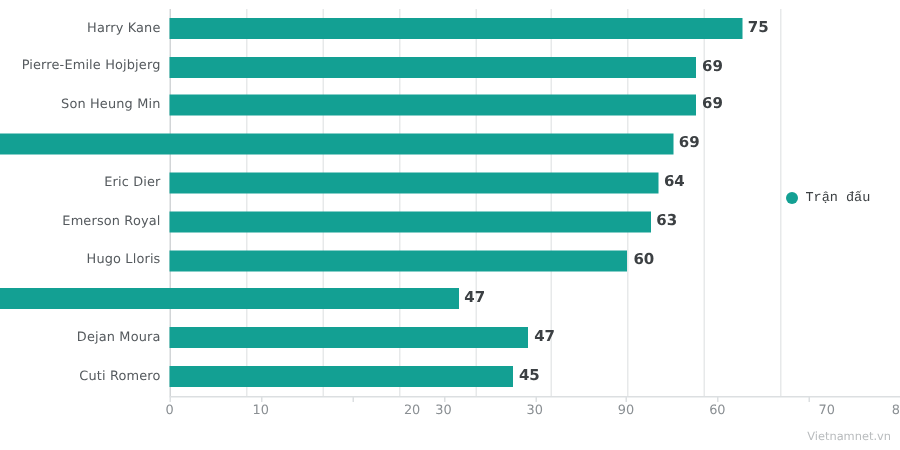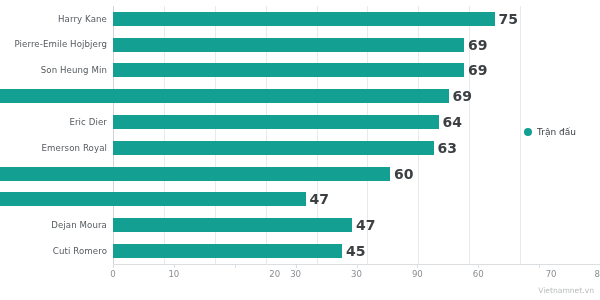--- a/index.html
+++ b/index.html
@@ -71,21 +71,21 @@
     top: 50%;
     transform: translateY(-50%);
     height: 14px;
     background: #13a093;
   }
 
   .bar-value {
     position: absolute;
     top: 50%;
     transform: translateY(-50%);
-    font-size: 14px;
+    font-size: 10px;
     font-weight: bold;
     color: #3c4043;
     line-height: 1;
     white-space: nowrap;
   }
 
   
   .grid-layer {
     position: absolute;
     left: 113px;
@@ -139,20 +139,21 @@
   }
 
   
   .legend {
     position: absolute;
     left: 524px;
     top: 128px;
     display: flex;
     align-items: flex-start;
     gap: 5px;
+    font-family: Liberation Mono, monospace;
   }
   .legend-marker {
     width: 8px;
     height: 8px;
     border-radius: 50%;
     background: #13a093;
     flex: 0 0 8px;
   }
   .legend-label {
     font-size: 9px;
@@ -227,20 +228,21 @@
           </div>
         </div>
         <div class="row">
           <div class="cat-label">Emerson Royal</div>
           <div class="bar-track">
             <div class="bar" style="width: 78.75%; background: rgb(19, 160, 147);"></div>
             <div class="bar-value" style="left: calc(78.75% + 4px);">63</div>
           </div>
         </div>
         <div class="row">
+          <div class="cat-label">Hugo Lloris</div>
           <div class="bar-track">
             <div class="bar" style="width: 75%; background: rgb(19, 160, 147);"></div>
             <div class="bar-value" style="left: calc(75% + 4px);">60</div>
           </div>
         </div>
         <div class="row">
           <div class="bar-track">
             <div class="bar" style="width: 58.75%; background: rgb(19, 160, 147);"></div>
             <div class="bar-value" style="left: calc(58.75% + 4px);">47</div>
           </div>

